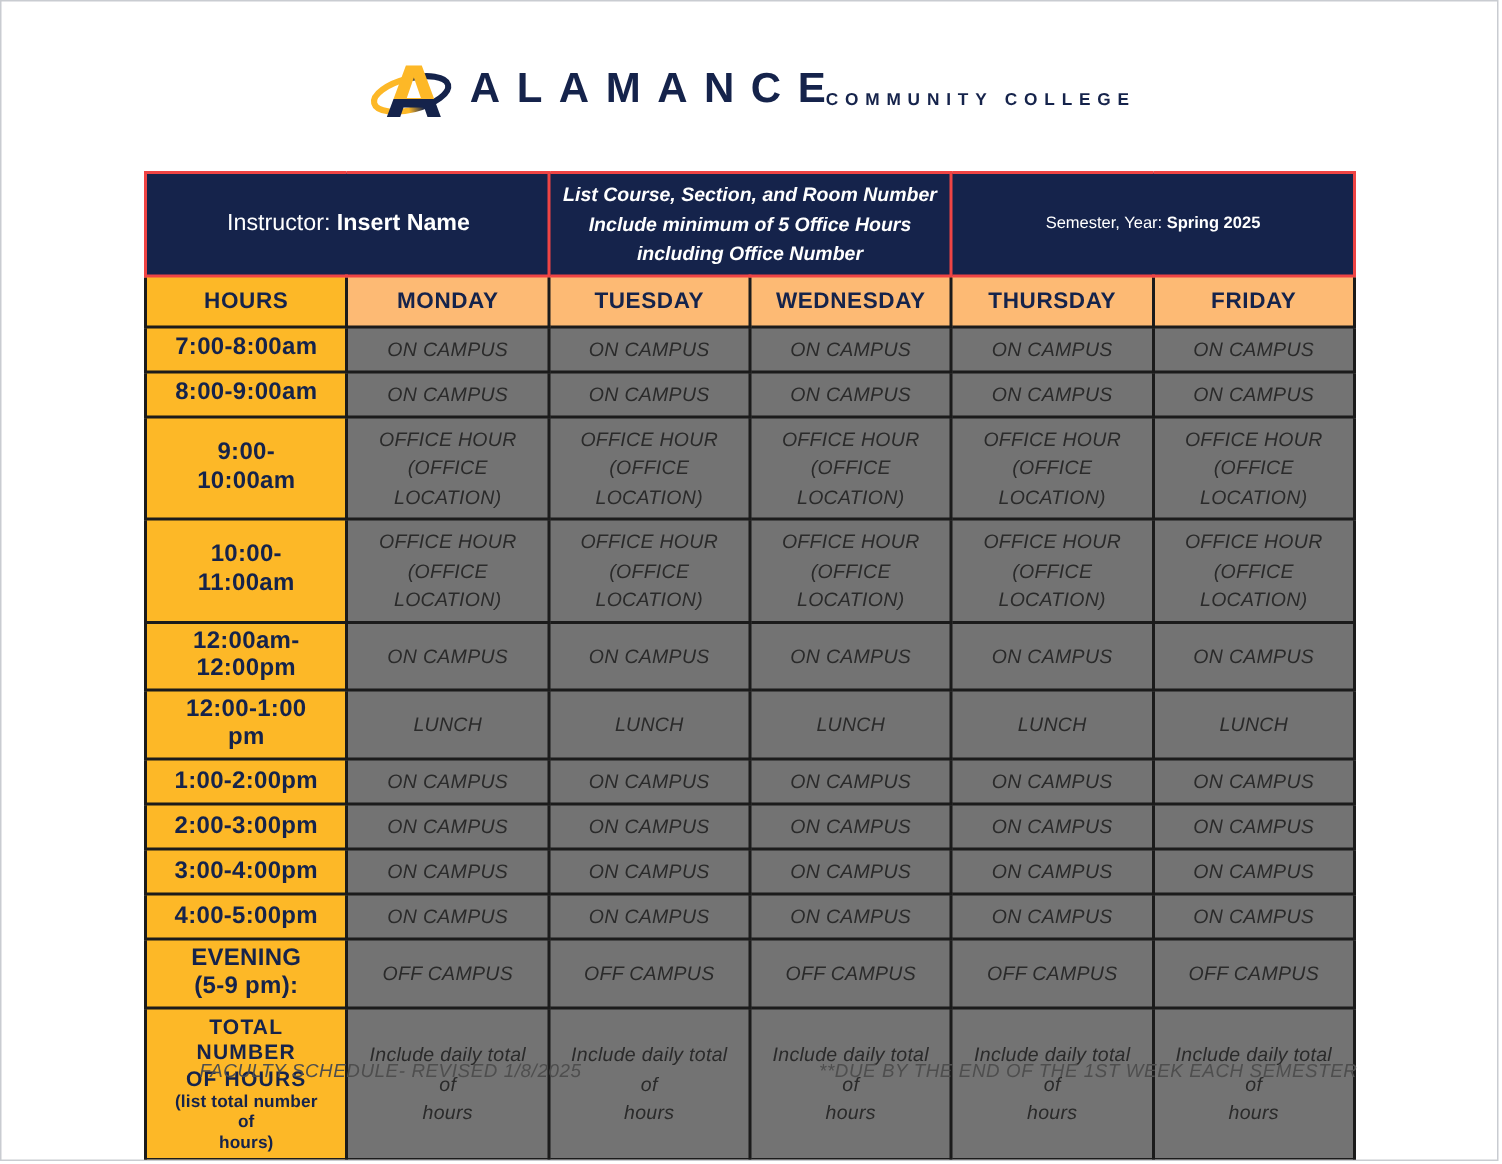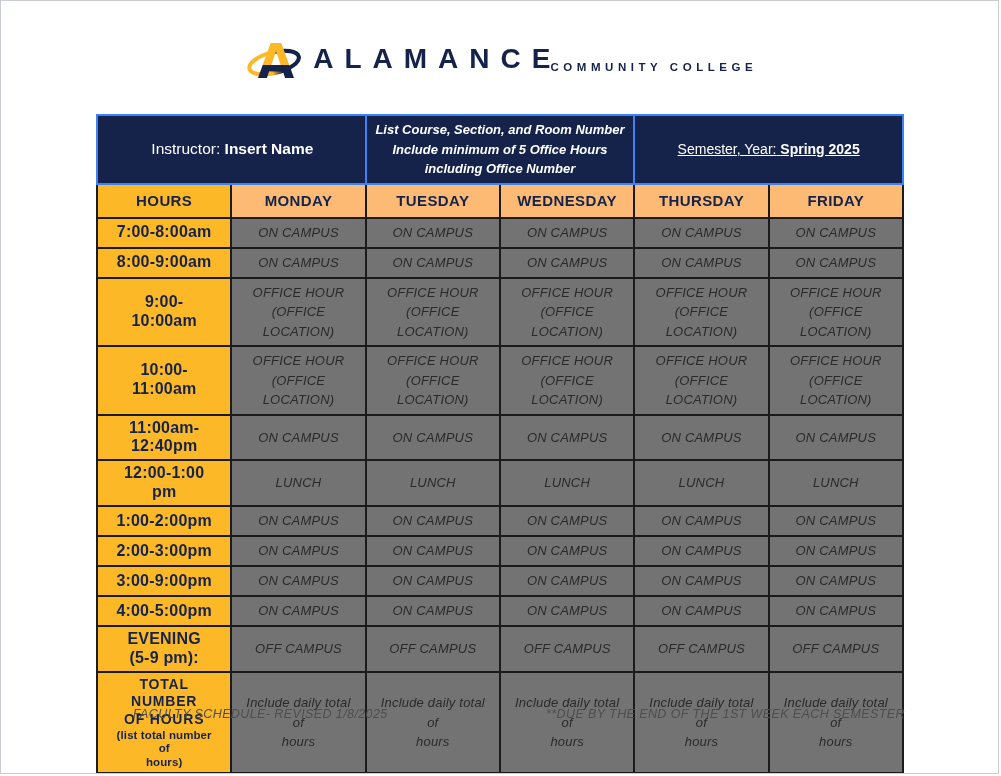--- a/index.html
+++ b/index.html
@@ -17,29 +17,29 @@
   .logo-text{display:flex;flex-direction:row;align-items:flex-end;}
   .logo-title{font-size:28px;font-weight:800;letter-spacing:11px;margin-right:-11px;color:var(--navy);line-height:1;}
   .logo-sub{font-size:11.5px;font-weight:700;letter-spacing:4.55px;margin-right:-4.55px;color:var(--navy);margin-top:4px;}
 
   
   .table-wrap{position:absolute;left:95px;top:113px;width:808px;}
   table{border-collapse:collapse;width:100%;table-layout:fixed;}
   td{vertical-align:middle;}
 
   .meta-row td{
-    background:var(--navy);color:#fff;border:2px solid #3b82f6;
+    background:var(--navy);color:#fff;border:2px solid #ef4444;
     height:68px;text-align:center;padding:4px 8px;
   }
   .instructor-cell{text-align:center;padding-left:10px !important;font-size:15.5px;}
   .meta-plain{font-weight:400;}
   .meta-bold{font-weight:800;}
   .instructions-cell{font-style:italic;font-weight:700;font-size:13px;line-height:1.5;color:#eef0f6;}
   .instr-line{display:block;}
-  .semester-cell{font-size:14px;text-decoration:underline;}
+  .semester-cell{font-size:11px;}
 
   .day-row td{
     background:#fdba74;color:var(--navy);font-weight:800;font-size:15px;
     border:2px solid var(--grid);height:34px;text-align:center;letter-spacing:0.4px;
   }
   .day-row td.hours-head{background:var(--orange);}
 
   tbody td{border:2px solid var(--grid);text-align:center;}
   .time-cell{
     background:var(--orange);color:var(--navy);font-weight:800;font-size:16px;
@@ -155,21 +155,21 @@
             <td class="slot-cell">OFFICE HOUR
 (OFFICE LOCATION)</td>
             <td class="slot-cell">OFFICE HOUR
 (OFFICE LOCATION)</td>
             <td class="slot-cell">OFFICE HOUR
 (OFFICE LOCATION)</td>
             <td class="slot-cell">OFFICE HOUR
 (OFFICE LOCATION)</td>
           </tr>
           <tr>
-            <td class="time-cell"><div class="time-main">11:00am-12:40pm</div></td>
+            <td class="time-cell"><div class="time-main">12:00am-12:00pm</div></td>
             <td class="slot-cell">ON CAMPUS</td>
             <td class="slot-cell">ON CAMPUS</td>
             <td class="slot-cell">ON CAMPUS</td>
             <td class="slot-cell">ON CAMPUS</td>
             <td class="slot-cell">ON CAMPUS</td>
           </tr>
           <tr>
             <td class="time-cell"><div class="time-main">12:00-1:00 pm</div></td>
             <td class="slot-cell">LUNCH</td>
             <td class="slot-cell">LUNCH</td>
@@ -187,21 +187,21 @@
           </tr>
           <tr>
             <td class="time-cell"><div class="time-main">2:00-3:00pm</div></td>
             <td class="slot-cell">ON CAMPUS</td>
             <td class="slot-cell">ON CAMPUS</td>
             <td class="slot-cell">ON CAMPUS</td>
             <td class="slot-cell">ON CAMPUS</td>
             <td class="slot-cell">ON CAMPUS</td>
           </tr>
           <tr>
-            <td class="time-cell"><div class="time-main">3:00-9:00pm</div></td>
+            <td class="time-cell"><div class="time-main">3:00-4:00pm</div></td>
             <td class="slot-cell">ON CAMPUS</td>
             <td class="slot-cell">ON CAMPUS</td>
             <td class="slot-cell">ON CAMPUS</td>
             <td class="slot-cell">ON CAMPUS</td>
             <td class="slot-cell">ON CAMPUS</td>
           </tr>
           <tr>
             <td class="time-cell"><div class="time-main">4:00-5:00pm</div></td>
             <td class="slot-cell">ON CAMPUS</td>
             <td class="slot-cell">ON CAMPUS</td>

